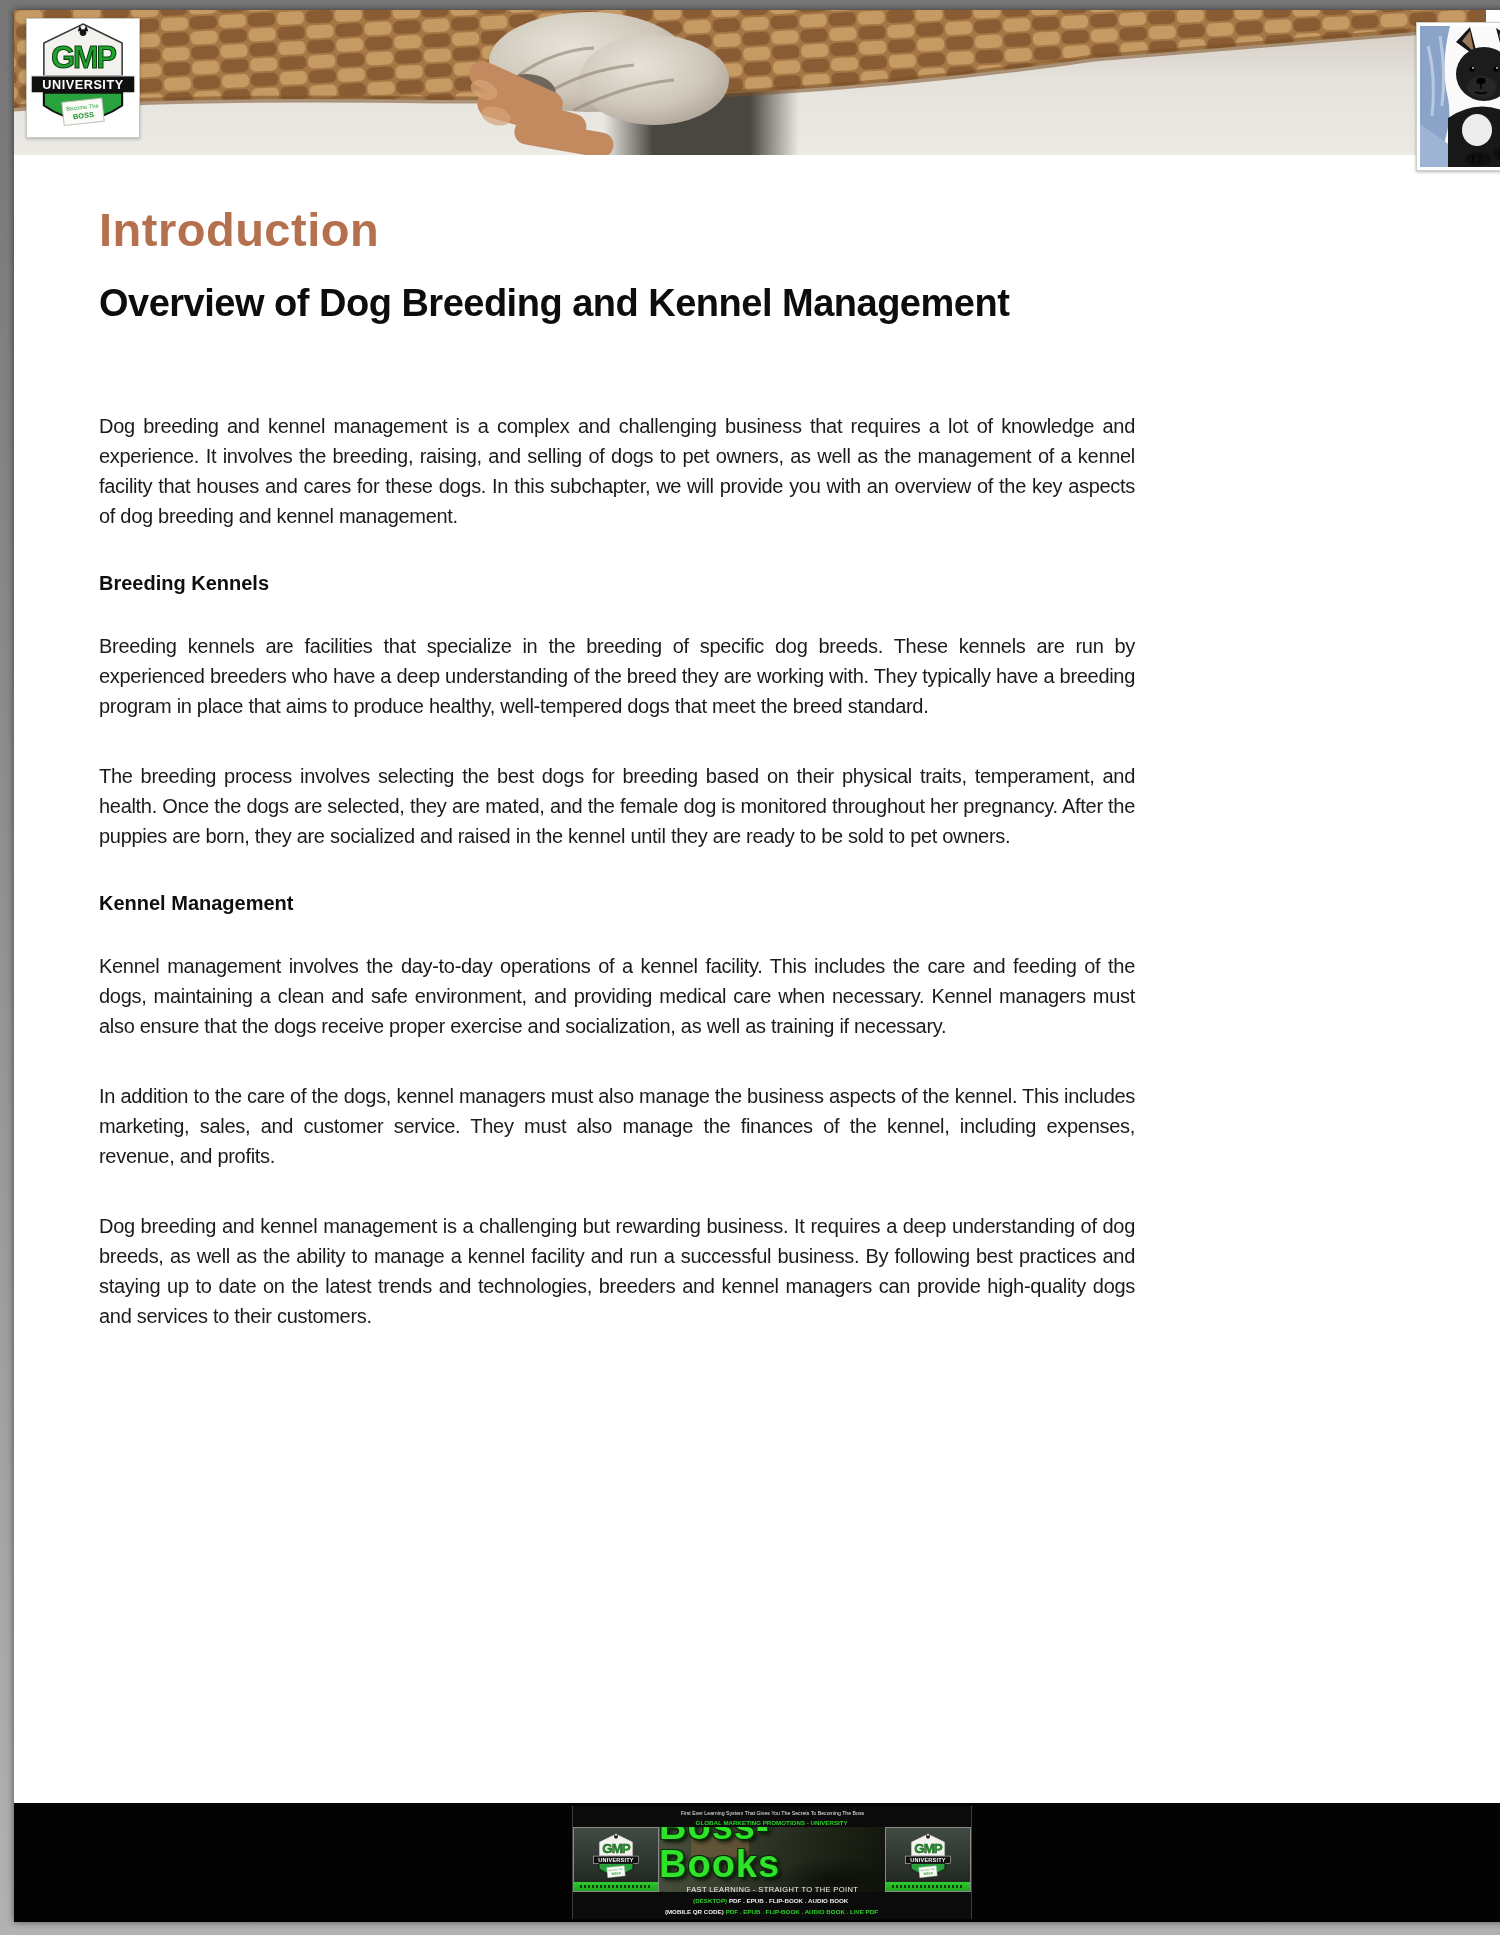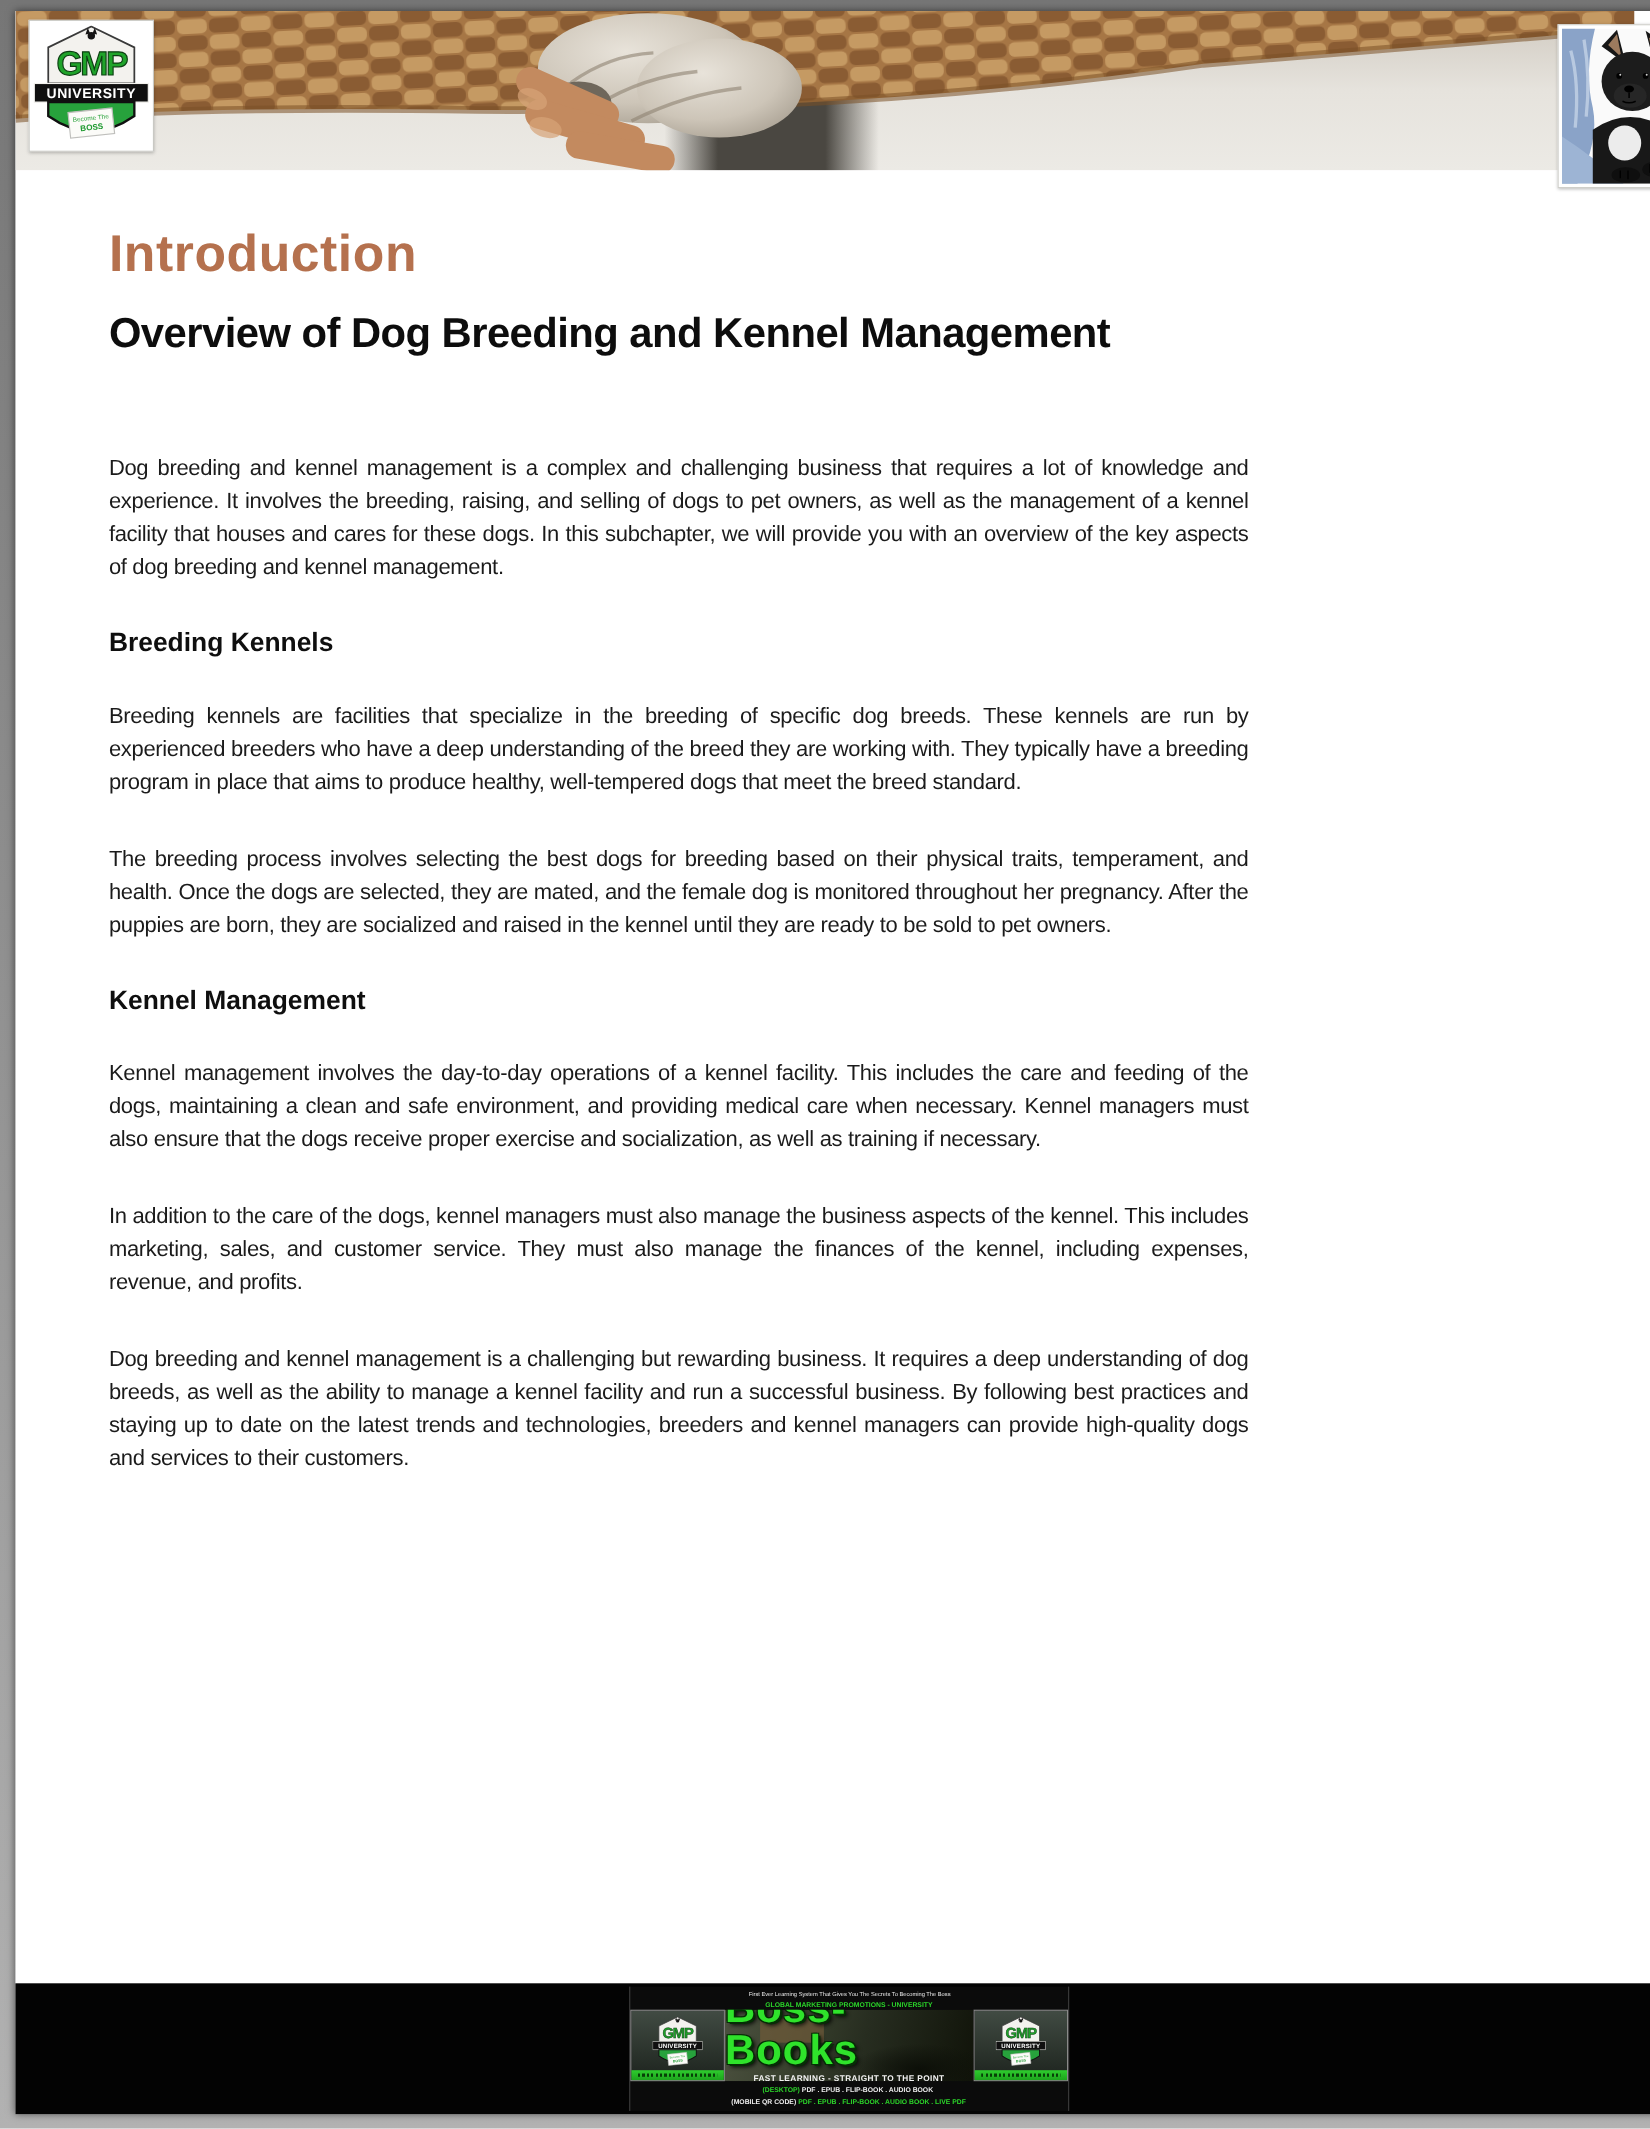--- a/index.html
+++ b/index.html
@@ -36,21 +36,21 @@
   .doc-subtitle{
     margin:28px 0 0 14px;font-size:38px;line-height:1.15;font-weight:800;
     color:#0d0d0d;letter-spacing:-.5px;
   }
   .content p{
     margin:40px 0 0 14px;font-size:20px;line-height:30px;letter-spacing:-.3px;
     text-align:justify;
   }
   .content p.first{margin-top:85px;}
   .content h3{
-    margin:40px 0 0 14px;font-size:24px;line-height:1.2;font-weight:800;color:#0f0f0f;
+    margin:40px 0 0 14px;font-size:20px;line-height:1.2;font-weight:800;color:#0f0f0f;
   }
   .content h3 + p{margin-top:36px;}
   
   .footer-band{
     position:absolute;left:0;right:0;bottom:0;height:119px;background:#030303;
     display:flex;align-items:center;justify-content:center;
   }
   .bossbooks-banner{
     width:400px;height:113px;background:#0b0b0b;border-left:1px solid #3d3d3d;border-right:1px solid #3d3d3d;
     display:flex;flex-direction:column;box-sizing:border-box;cursor:pointer;
@@ -78,21 +78,21 @@
   .classroom{
     position:absolute;inset:0;
     background:linear-gradient(105deg,#4c5140 0%,#3a422f 28%,#272d20 55%,#101309 100%);
   }
   .classroom-board{position:absolute;left:14%;top:12%;width:26%;height:34%;background:#6e5a3a;opacity:.75;}
   .classroom-shadow{position:absolute;right:-6%;bottom:-18%;width:55%;height:70%;background:radial-gradient(closest-side,#0c0f08,rgba(12,15,8,0));}
   .bb-brand{
     position:relative;z-index:1;font-size:38px;line-height:1;font-weight:800;letter-spacing:1px;color:#2fe32b;
     text-shadow:2px 2px 0 #052e05,-1px -1px 0 #052e05,1px -1px 0 #052e05,-1px 1px 0 #052e05,3px 3px 4px rgba(0,0,0,.9);
   }
-  .bb-slogan{position:relative;z-index:1;line-height:9px;color:#f2f2f2;font-weight:bold;letter-spacing:.5px;}
+  .bb-slogan{position:relative;z-index:1;line-height:9px;color:#f2f2f2;font-weight:normal;letter-spacing:.5px;}
   .bb-pkg{position:relative;z-index:1;margin-top:7px;line-height:9px;color:rgba(166,190,156,.55);font-weight:bold;}
   .bb-bottom{text-align:center;padding:2px 0 3px;}
   .bb-line{line-height:9px;}
   .bb-line .g{color:#2bd42a;font-weight:bold;margin-right:3px;}
   .bb-line .w{color:#ededed;font-weight:bold;margin-right:3px;}
 </style>
 </head>
 <body>
 
 <svg width="0" height="0" style="position:absolute" aria-hidden="true">

